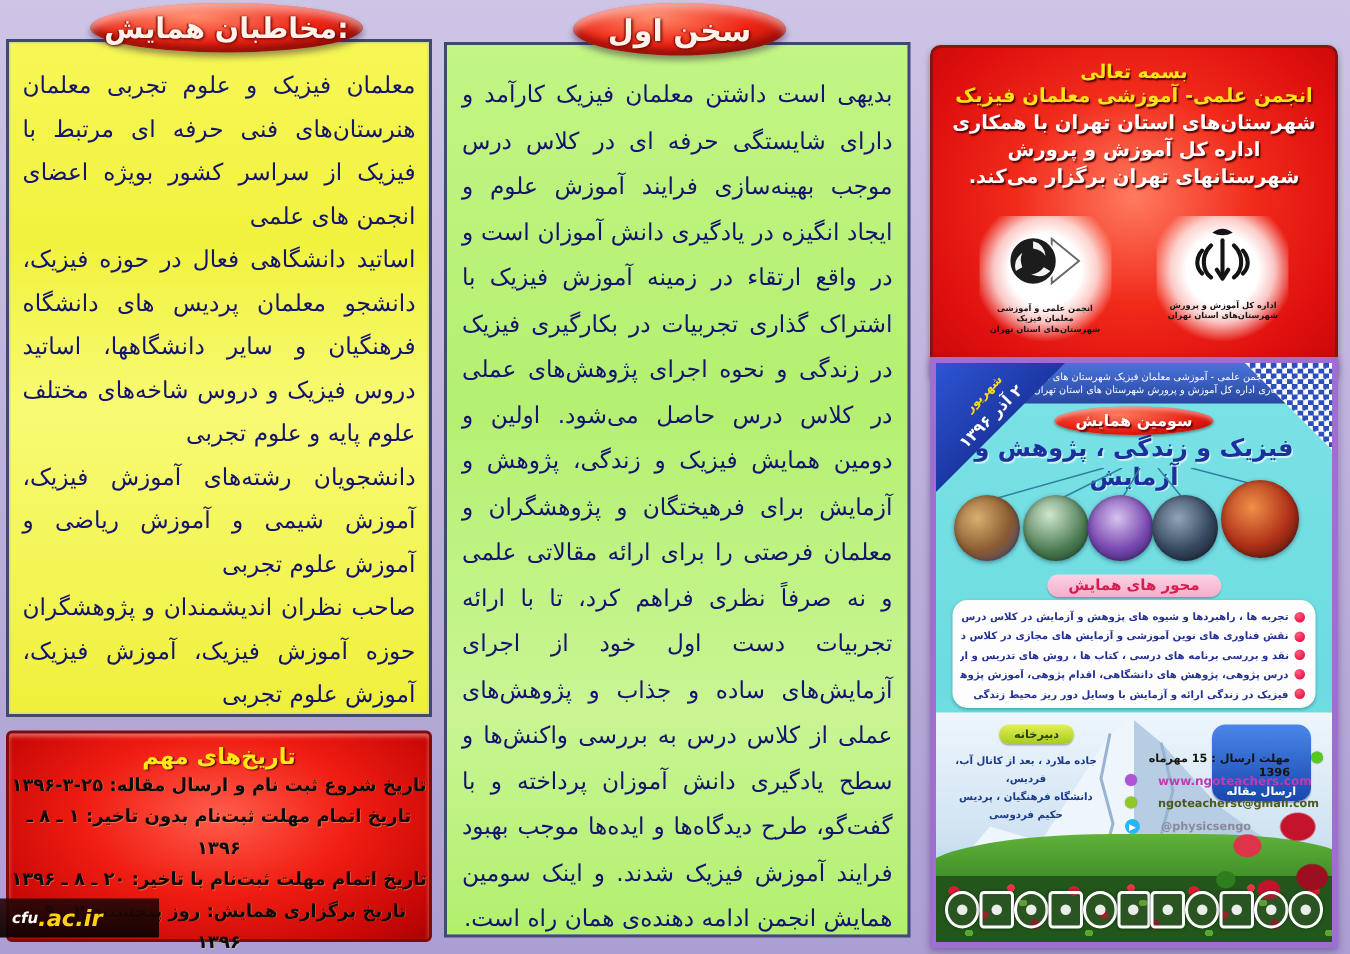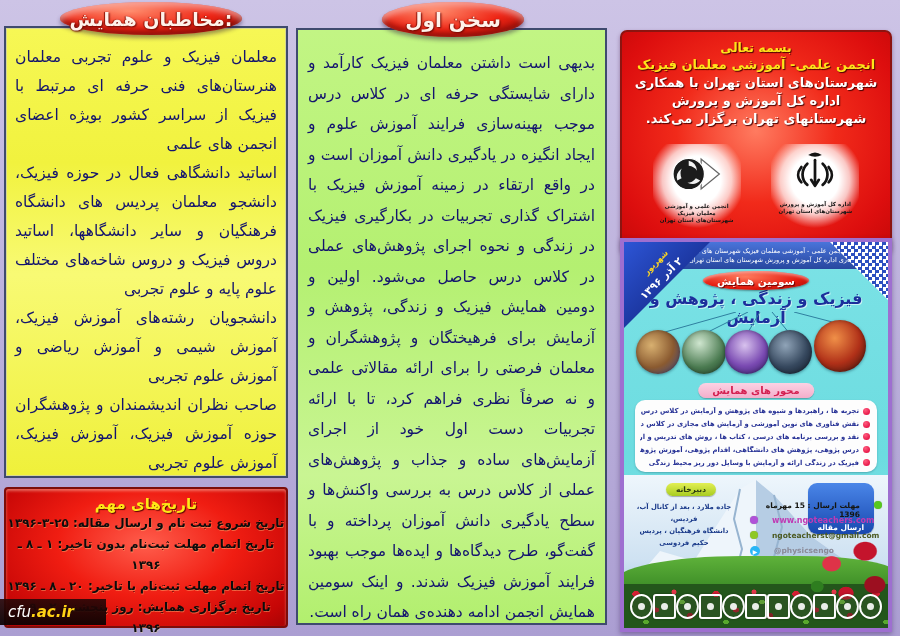--- a/index.html
+++ b/index.html
@@ -30,21 +30,21 @@
     border:2px solid #7c0d0a;border-radius:4px;
     background:radial-gradient(ellipse at 50% 40%,#ff5d4c 0%,#f01d12 45%,#c60606 85%,#a80404 100%);
     box-shadow:inset 0 2px 3px rgba(255,200,180,.5);}
   .dates-title{color:#ffe816;font-weight:bold;font-size:15px;text-align:center;margin-top:6px;
     text-shadow:1px 1px 1px #5e0400;}
   .date-line{color:#0c0c0c;font-weight:bold;font-size:12px;line-height:21px;text-align:center;
     direction:rtl;text-shadow:0.5px 0.5px 0 rgba(255,230,150,.35);}
 
   .watermark{position:absolute;left:0;top:599px;width:106px;height:26px;z-index:9;
     background:linear-gradient(#2a0707e8,#0c0202f0);display:flex;align-items:center;padding-left:8px;box-sizing:border-box;}
-  .watermark .w1{color:#fff;font-weight:normal;font-style:italic;font-size:15px;}
+  .watermark .w1{color:#fff;font-weight:bold;font-style:italic;font-size:10px;}
   .watermark .w2{color:#ffd215;font-weight:bold;font-style:italic;font-size:15px;}
 
   
   .red-box{position:absolute;left:620px;top:30px;width:272px;height:224px;box-sizing:border-box;
     border:2px solid #8c1410;border-radius:7px;
     background:radial-gradient(ellipse at 50% 45%,#ff7b60 0%,#f12a1a 42%,#dd0e0e 78%,#c50808 100%);
     box-shadow:0 2px 4px rgba(60,10,60,.4);}
   .red-box .t-yellow{color:#ffe31a;font-weight:bold;direction:rtl;text-align:center;
     text-shadow:1px 1px 1px #4c0200;}
   .red-box .t-white{color:#ffffff;font-weight:bold;direction:rtl;text-align:center;

